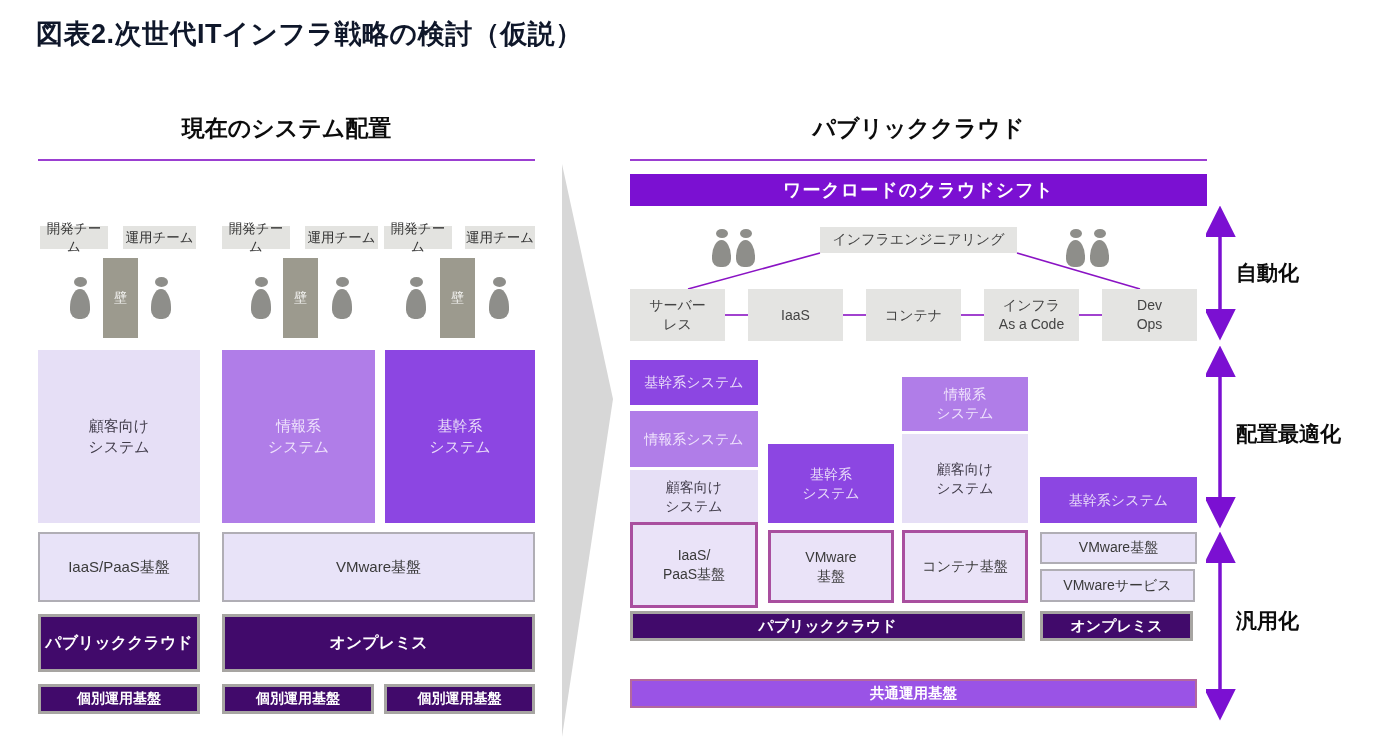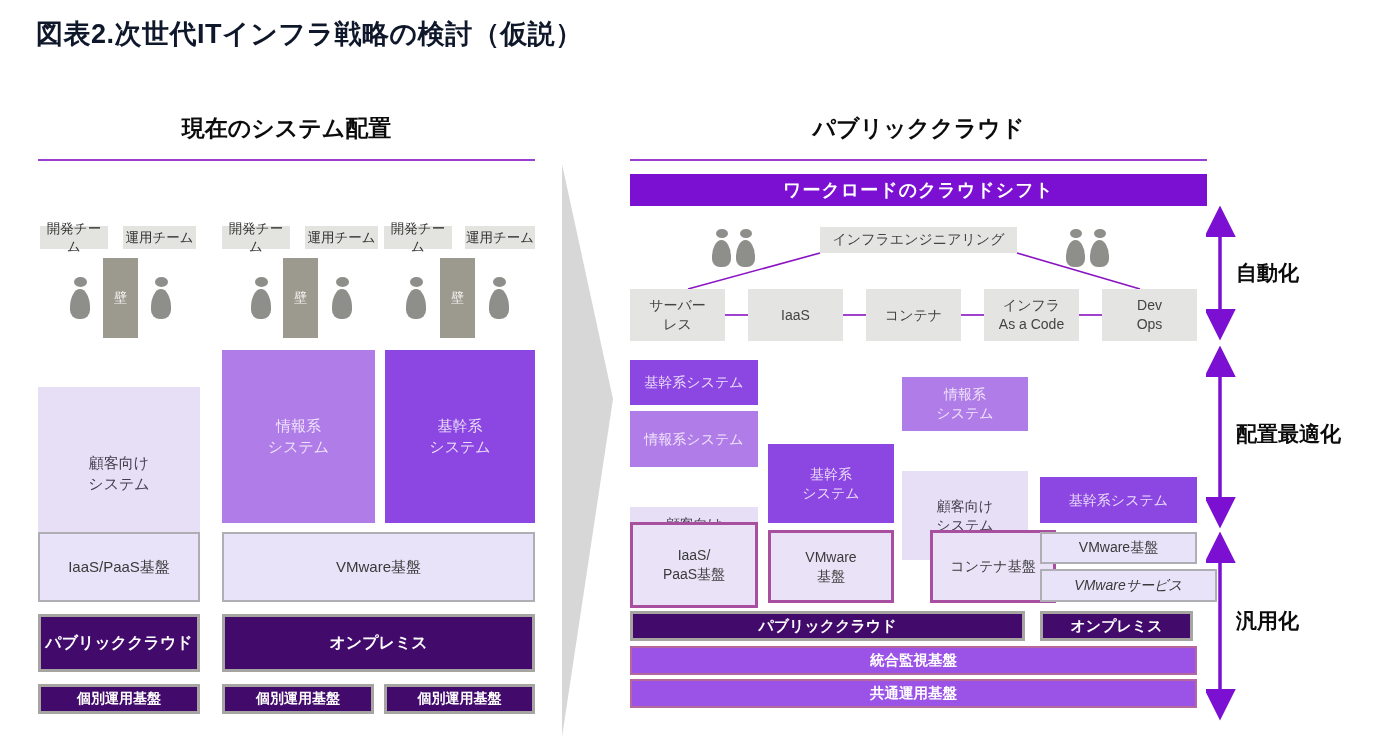--- a/index.html
+++ b/index.html
@@ -11,21 +11,21 @@
   .pre { white-space:pre-line; line-height:1.35; }
 
   .page-title { font-size:27px; font-weight:800; color:#0f172a; letter-spacing:.5px; }
   .panel-heading { font-size:23px; font-weight:800; color:#0c0c0c; text-align:center; }
   .rule { height:2px; background:#9b3fd1; }
   .banner { background:#7b10d2; color:#ffffff; font-size:18px; font-weight:700; letter-spacing:1px; }
 
   .team { background:#e3e3e0; color:#333333; font-size:13.5px; }
   .wall { background:#9c9a8e; color:#f4f4f2; font-size:13px; }
 
-  .sys-light  { background:#e6dff6; color:#413c4a; font-size:15px;margin-top:37px; }
+  .sys-light  { background:#e6dff6; color:#413c4a; font-size:15px; }
   .sys-medium { background:#b07de8; color:#efe3fc; font-size:15px; }
   .sys-strong { background:#8c46e2; color:#e9dcf9; font-size:15px; }
 
   .plat  { background:#e8e3f8; border:2px solid #b0aeb5; color:#3a3a3a; font-size:15px; }
   .darkbox { background:#410a6b; border:3px solid #a7a5a2; color:#ffffff; font-weight:700; }
   .band { background:#9a53e6; border:2px solid #b4689e; color:#ffffff; font-weight:700; font-size:14.5px; }
   .pborder { background:#eae3f8; border:3px solid #a94f9f; color:#3a3a3a; font-size:14px; }
   .graybox { background:#e4e4e2; color:#444444; font-size:14px; }
 
   .person { position:absolute; width:20px; }
@@ -152,29 +152,28 @@
   <div class="abs sys-medium center pre" style="left:902px;  top:377px; width:126px; height:54px; font-size:14px;">情報系
 システム</div>
   <div class="abs sys-light center pre" style="left:902px;  top:434px; width:126px; height:89px; font-size:14px;">顧客向け
 システム</div>
   <div class="abs sys-strong center pre" style="left:1040px; top:477px; width:157px; height:46px; font-size:14px;">基幹系システム</div>
 
   <div class="abs pborder center pre" style="left:630px; top:522px; width:128px; height:86px;">IaaS/
 PaaS基盤</div>
   <div class="abs pborder center pre" style="left:768px; top:530px; width:126px; height:73px;">VMware
 基盤</div>
-  <div class="abs pborder center pre" style="left:930px; top:530px; width:126px; height:73px;">コンテナ基盤</div>
+  <div class="abs pborder center pre" style="left:902px; top:530px; width:126px; height:73px;">コンテナ基盤</div>
 
   <div class="abs plat center" style="left:1040px; top:532px; width:157px; height:32px; font-size:14px;">VMware基盤</div>
-  <div class="abs plat center" style="left:1040px; top:569px; width:177px; height:33px; font-size:14px;font-style:italic;">VMwareサービス</div>
+  <div class="abs plat center" style="left:1040px; top:569px; width:155px; height:33px; font-size:14px;">VMwareサービス</div>
 
   <div class="abs darkbox center" style="left:630px;  top:611px; width:395px; height:30px; font-size:15px;">パブリッククラウド</div>
   <div class="abs darkbox center" style="left:1040px; top:611px; width:153px; height:30px; font-size:15px;">オンプレミス</div>
 
-  <div class="abs band center" style="left:630px; top:646px; width:567px; height:29px;">統合監視基盤</div>
   <div class="abs band center" style="left:630px; top:679px; width:567px; height:29px;">共通運用基盤</div>
 
   <svg class="abs" style="left:1206px; top:198px;" width="34" height="530" viewBox="0 0 34 530">
     <defs>
       <marker id="ah" markerWidth="9" markerHeight="9" refX="6" refY="4.5" orient="auto-start-reverse">
         <path d="M0,0 L9,4.5 L0,9 z" fill="#7b10d2"></path>
       </marker>
     </defs>
     <line x1="14" y1="18" x2="14" y2="132" stroke="#7b10d2" stroke-width="3.5" marker-start="url(#ah)" marker-end="url(#ah)"></line>
     <line x1="14" y1="158" x2="14" y2="320" stroke="#7b10d2" stroke-width="3.5" marker-start="url(#ah)" marker-end="url(#ah)"></line>

